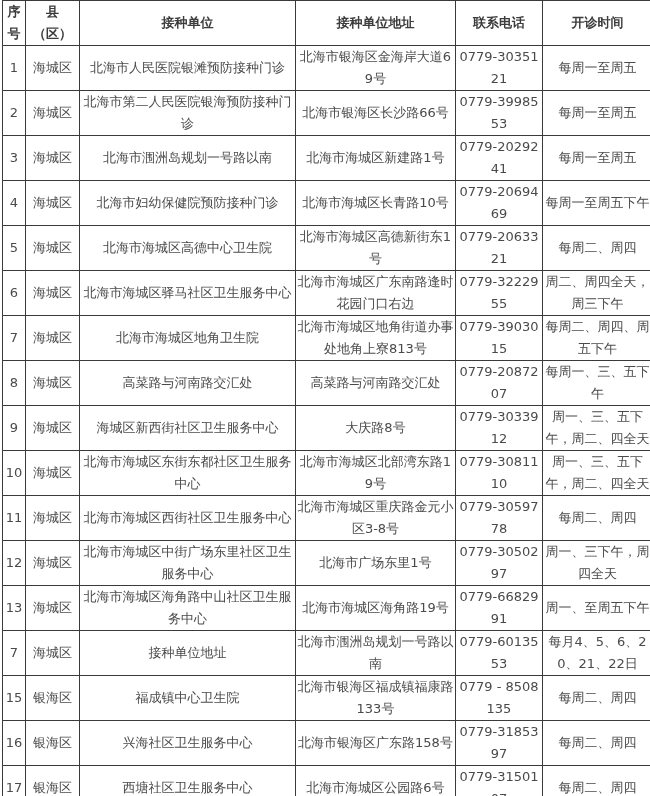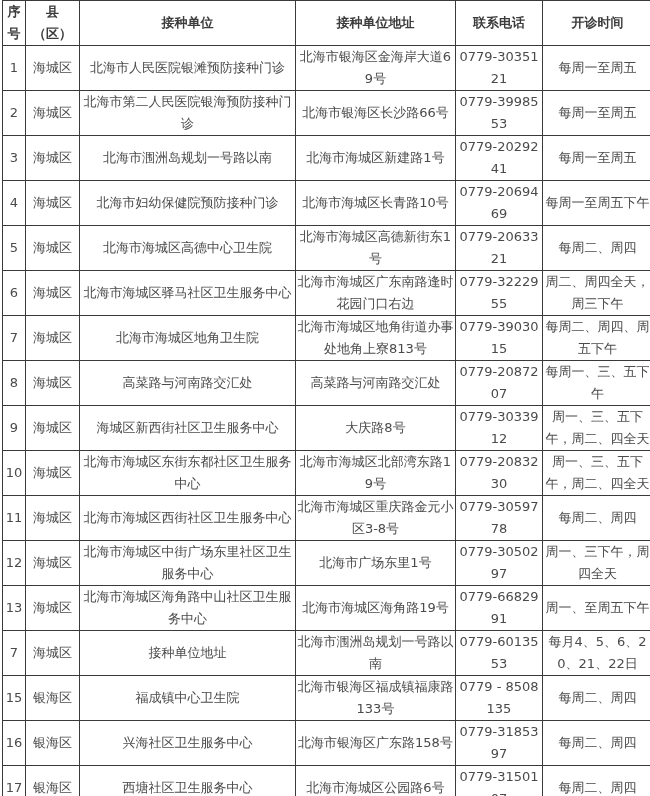--- a/index.html
+++ b/index.html
@@ -116,21 +116,21 @@
         <td>海城区新西街社区卫生服务中心</td>
         <td>大庆路8号</td>
         <td>0779-3033912</td>
         <td>周一、三、五下午，周二、四全天</td>
       </tr>
       <tr class="h2">
         <td class="c-no">10</td>
         <td>海城区</td>
         <td>北海市海城区东街东都社区卫生服务中心</td>
         <td>北海市海城区北部湾东路19号</td>
-        <td>0779-2083230</td>
+        <td>0779-3081110</td>
         <td>周一、三、五下午，周二、四全天</td>
       </tr>
       <tr class="h2">
         <td class="c-no">11</td>
         <td>海城区</td>
         <td>北海市海城区西街社区卫生服务中心</td>
         <td>北海市海城区重庆路金元小区3-8号</td>
         <td>0779-3059778</td>
         <td>每周二、周四</td>
       </tr>

